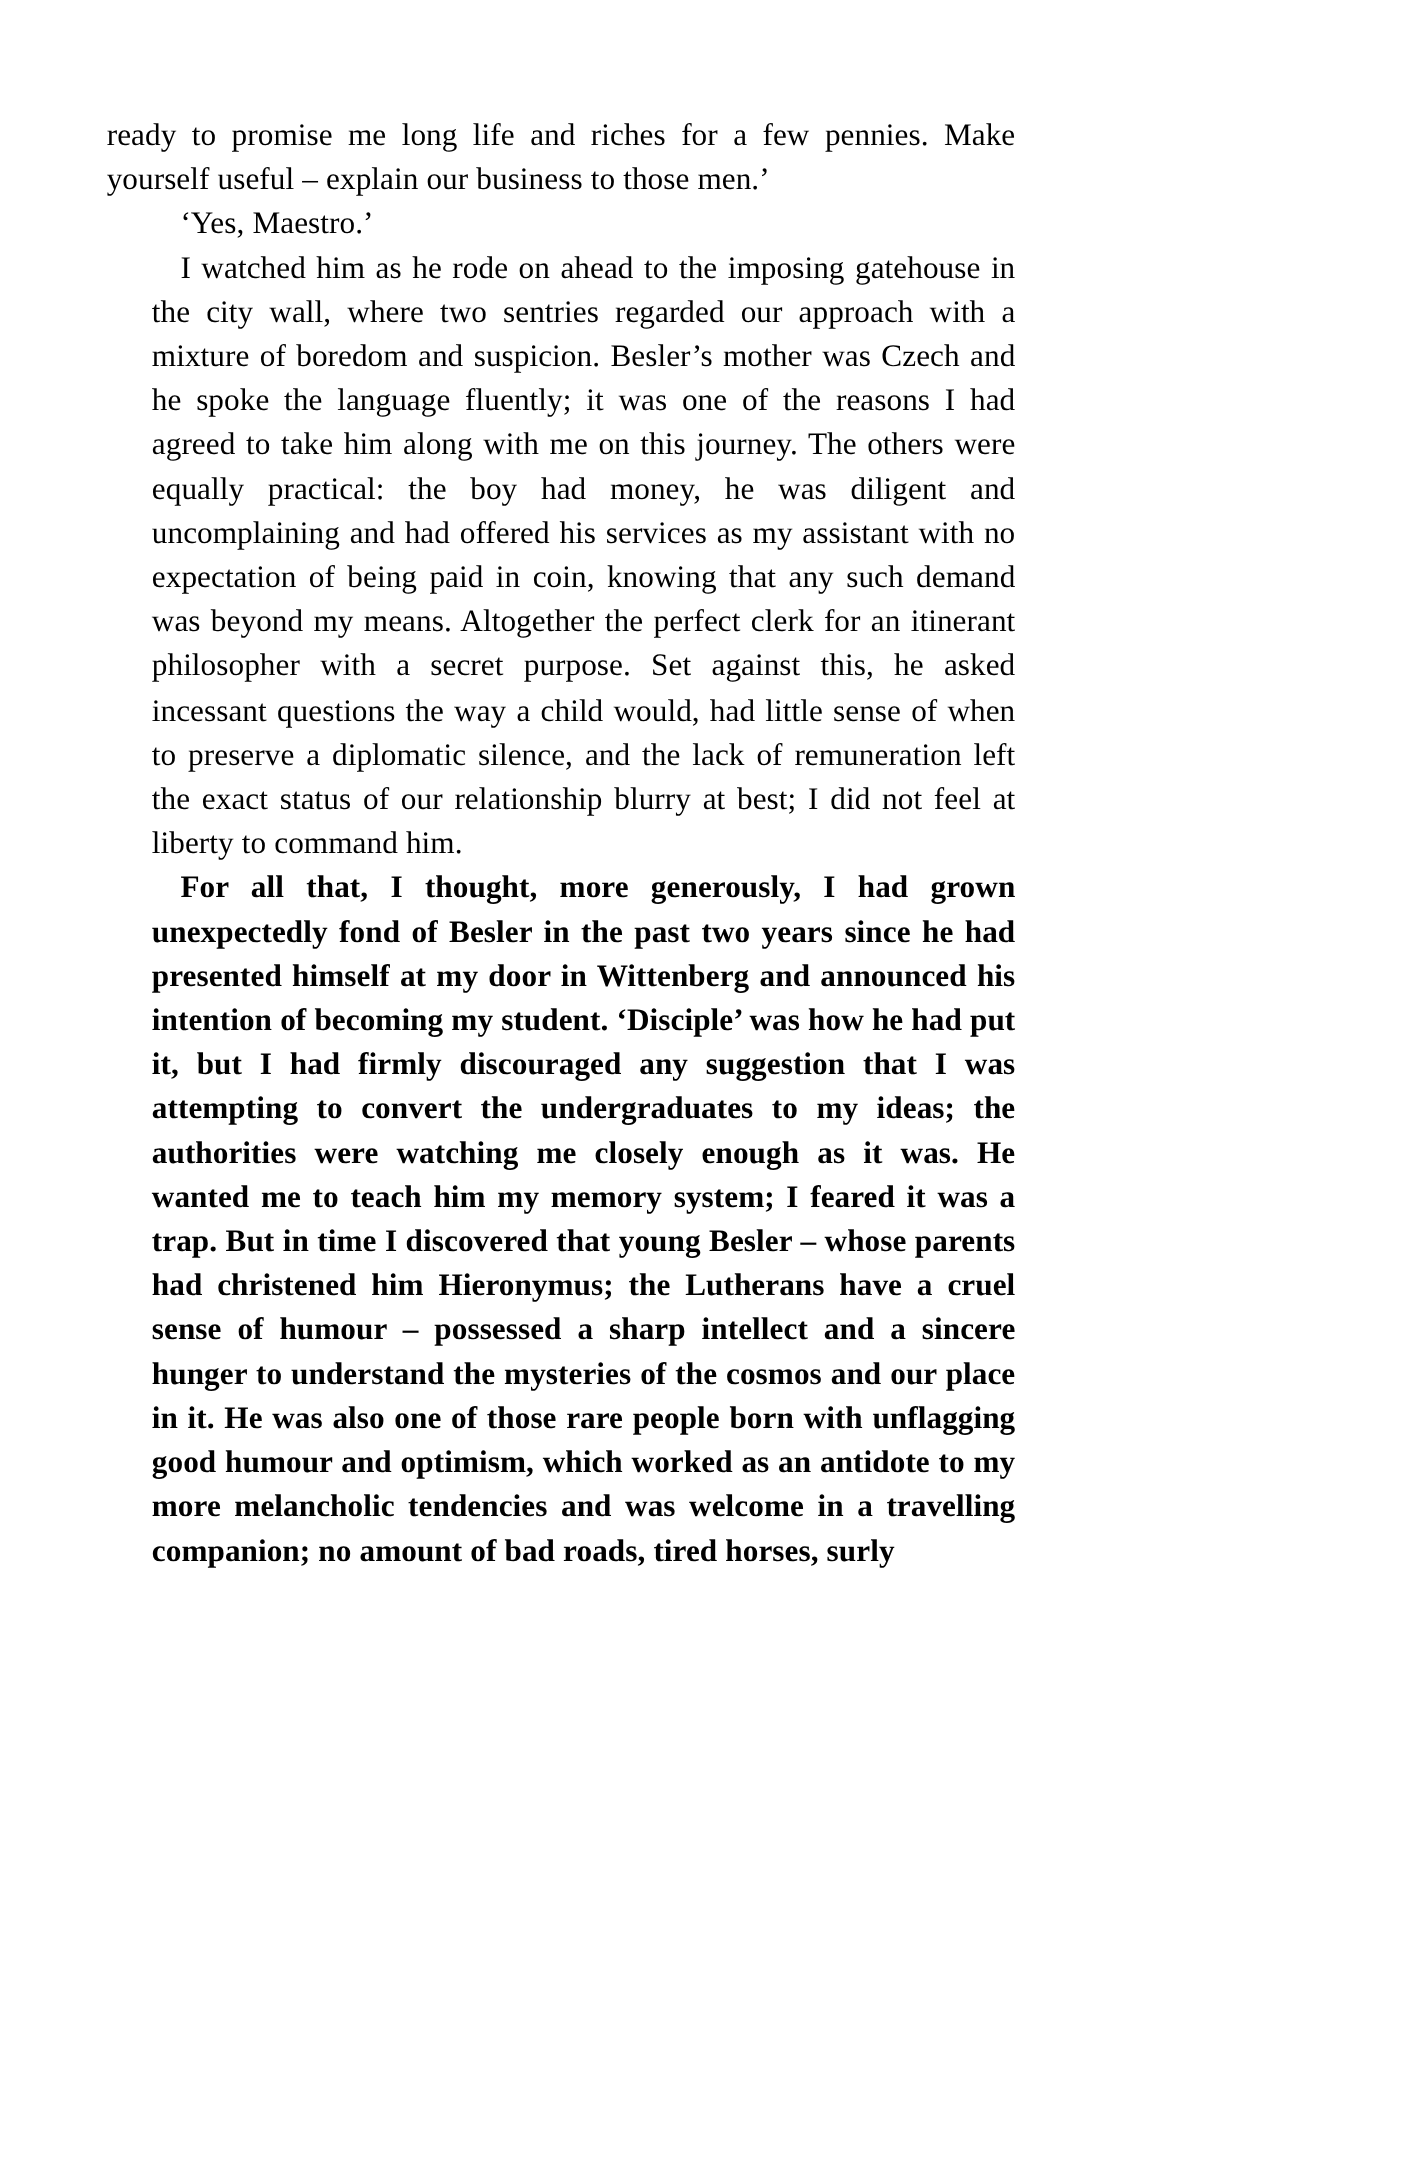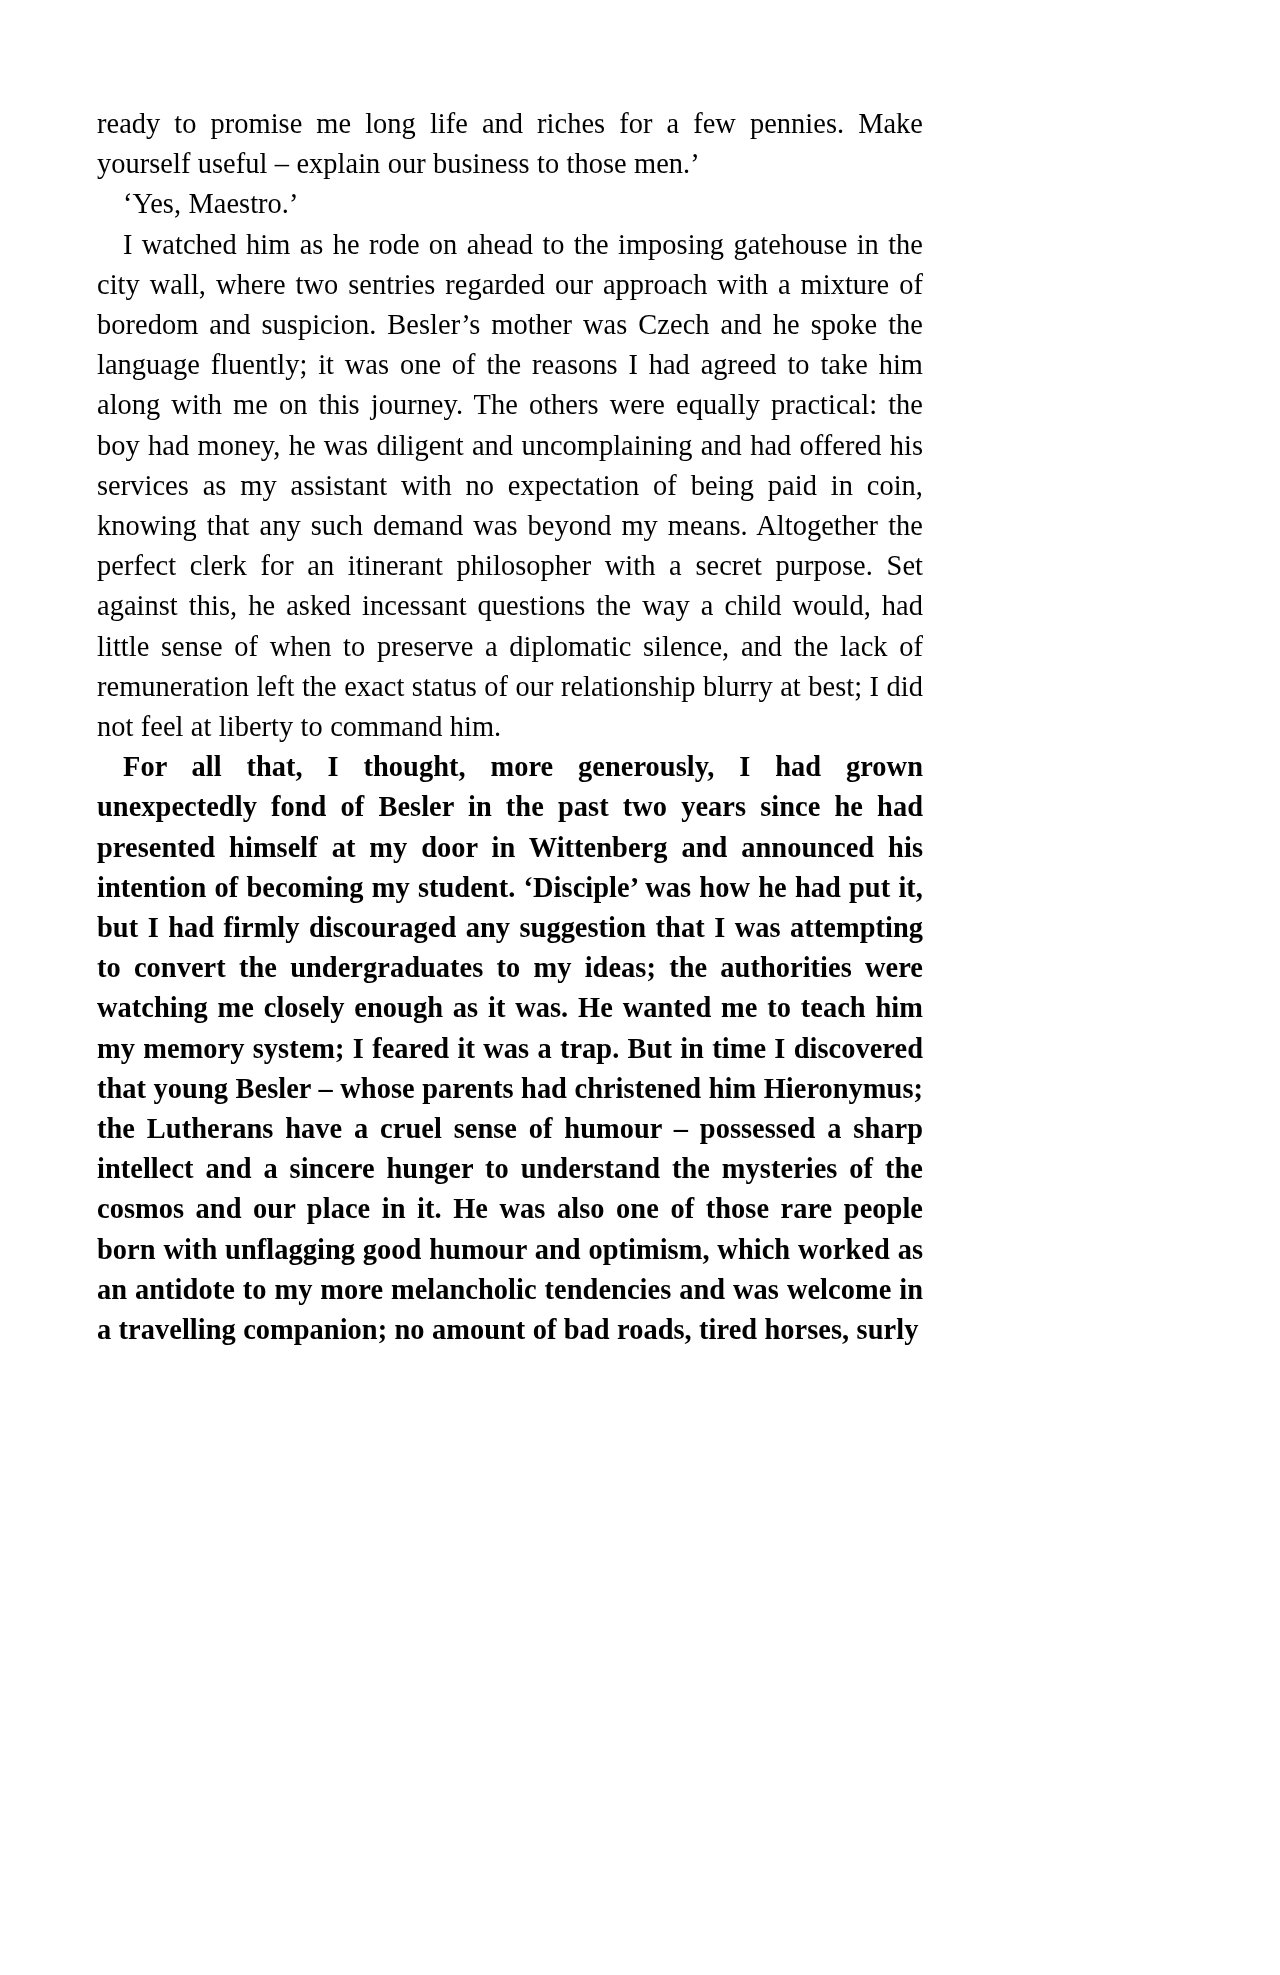--- a/index.html
+++ b/index.html
@@ -33,20 +33,21 @@
     line-height: 40.2px;
     text-align: justify;
     text-justify: inter-word;
     letter-spacing: 0.05px;
     word-spacing: 0.2px;
     -webkit-hyphens: none;
     hyphens: none;
   }
   .para.indent {
     text-indent: 26px;
+    margin-left: 41px;
   }
   
   .para:last-child {
     text-align: justify;
     font-weight: bold;
   }
   .watermark {
     position: absolute;
     right: 62px;
     top: 1899px;

